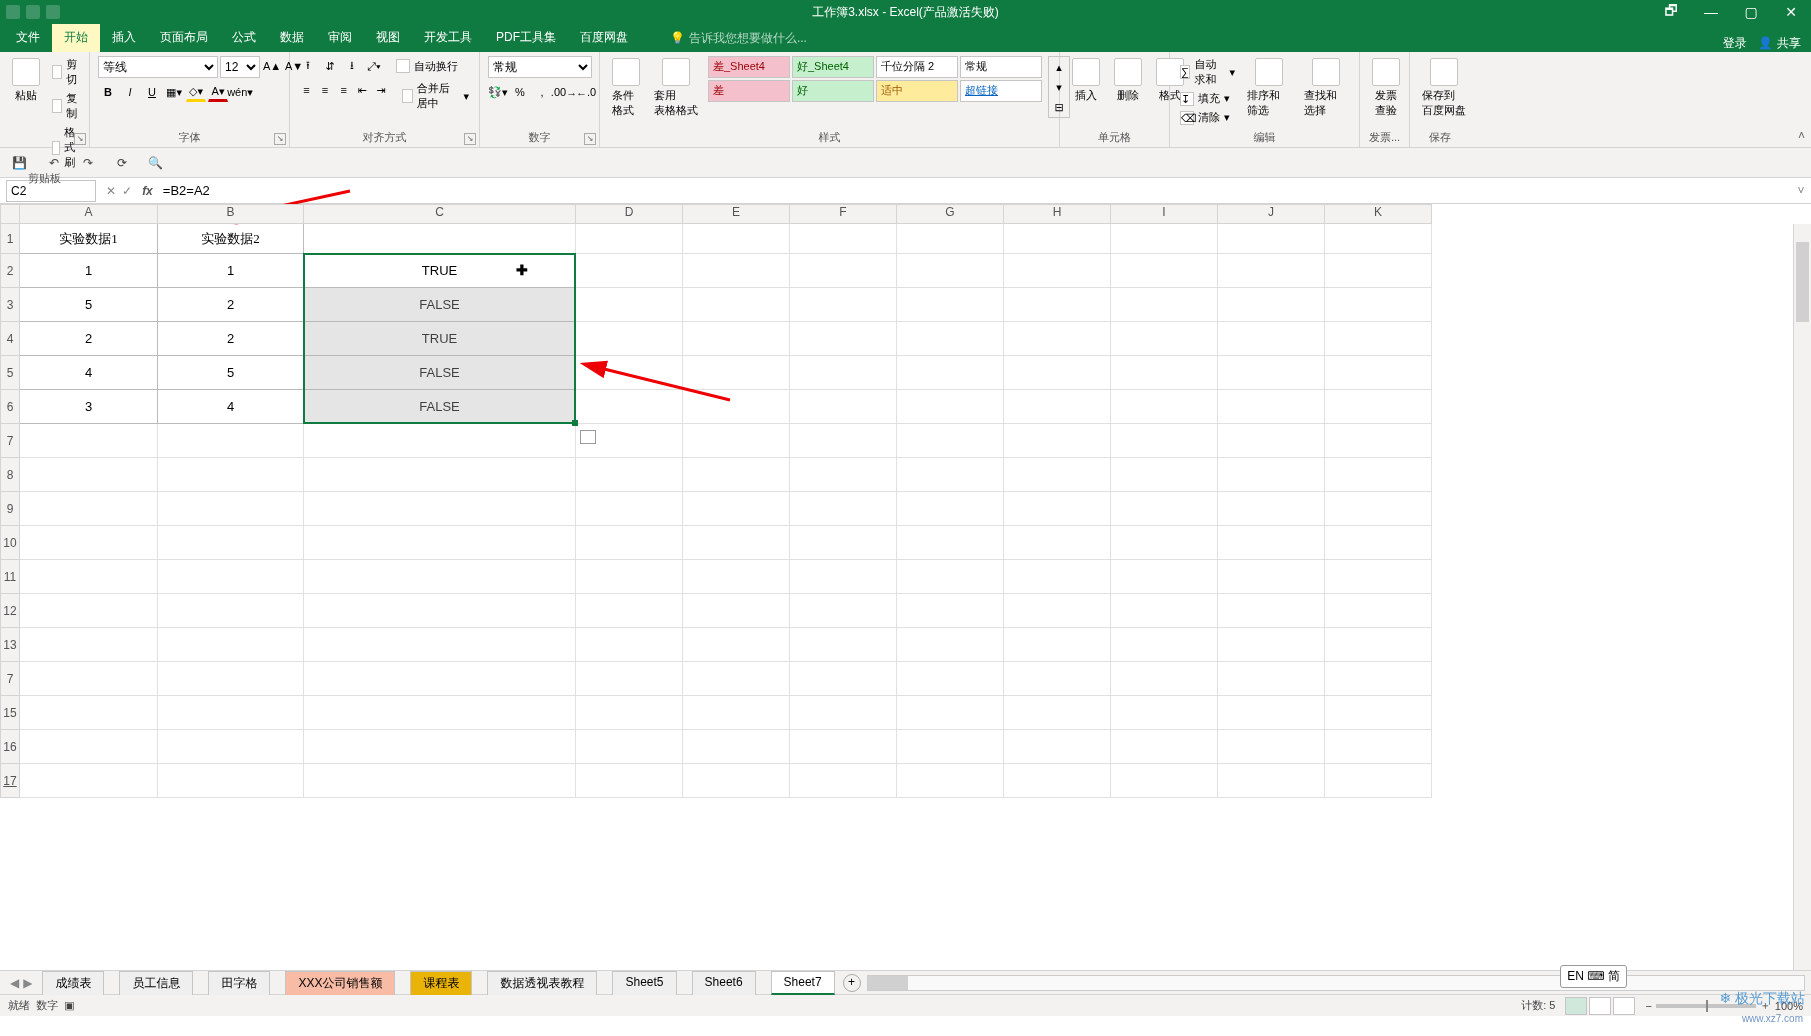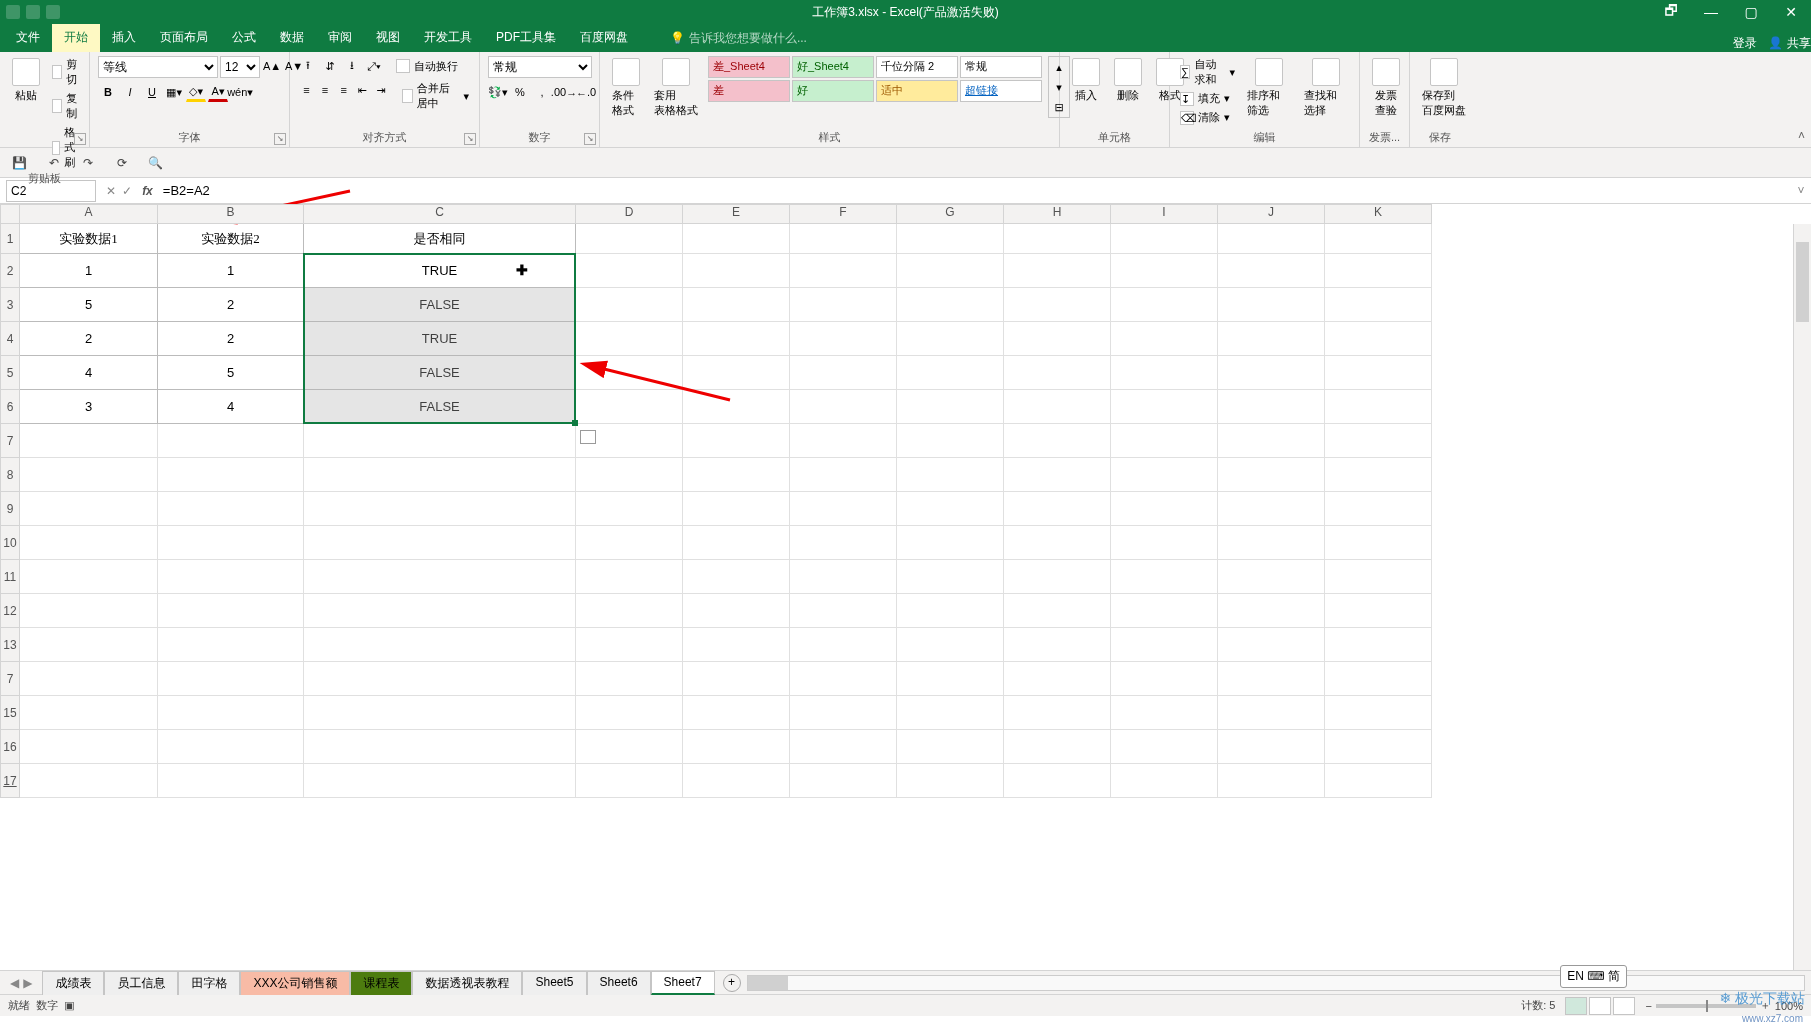--- a/index.html
+++ b/index.html
@@ -10,21 +10,21 @@
 .title-sysicons span { width: 14px; height: 14px; background: rgba(255,255,255,.2); border-radius: 2px; }
 .title-text { position: absolute; left: 50%; transform: translateX(-50%); font-size: 12px; }
 .title-winbtns { margin-left: auto; display: flex; }
 .title-winbtns div { width: 40px; height: 24px; display: flex; align-items: center; justify-content: center; font-size: 14px; }
 .title-winbtns div:last-child { background: transparent; }
 
 .tabs { background: #0f7b41; height: 28px; display: flex; align-items: flex-end; padding-left: 4px; color: #fff; }
 .tabs .tab { padding: 6px 12px; font-size: 12px; cursor: pointer; }
 .tabs .tab.active { background: #fef9c3; color: #0f7b41; }
 .tabs .tell { margin-left: 30px; color: #b5d8c5; align-self: center; font-size: 12px; display: flex; align-items: center; gap: 4px;}
-.tabs .right { margin-left: auto; display: flex; align-items: center; gap: 12px; font-size: 12px; }
+.tabs .right { margin-left: auto; display: flex; align-items: center; gap: 12px; padding-right: 10px; font-size: 12px; }
 
 .ribbon { background: #f3f2f1; border-bottom: 1px solid #d4d4d4; height: 96px; display: flex; position: relative; }
 .rgroup { border-right: 1px solid #d4d4d4; padding: 4px 8px 2px 8px; display: flex; flex-direction: column; justify-content: space-between; position: relative;}
 .rgroup .glabel { text-align: center; color: #555; font-size: 11px; }
 .gbody { display: flex; align-items: flex-start; gap: 6px; flex: 1; }
 .bigbtn { display: flex; flex-direction: column; align-items: center; gap: 2px; font-size: 11px; cursor: pointer; padding: 2px 4px; }
 .bigbtn .ico { width: 28px; height: 28px; background: #fff; border: 1px solid #c5c5c5; border-radius: 2px; }
 .horiz { display: flex; flex-direction: column; gap: 2px; }
 .smlbtn { display: flex; align-items: center; gap: 4px; font-size: 11px; padding: 1px 2px; }
 .smlbtn .si { width: 14px; height: 14px; background: #fff; border: 1px solid #c5c5c5; }
@@ -61,21 +61,21 @@
 .fillhandle { position: absolute; width: 6px; height: 6px; background: #0f7b41; }
 .autooptions { position: absolute; border: 1px solid #9a9a9a; background: #fff; width: 16px; height: 14px; }
 
 .arrow { position: absolute; }
 .arrow svg { overflow: visible; }
 
 .sheettabs { height: 24px; background: #f3f2f1; border-top: 1px solid #d4d4d4; display: flex; align-items: center; font-size: 12px; }
 .sheettabs .nav { display: flex; gap: 4px; padding: 0 10px; color: #888; }
 .sheettabs .stab { padding: 3px 12px; border: 1px solid #c5c5c5; border-bottom: none; background: #efefef; cursor: pointer; }
 .sheettabs .stab.red { background: #f8bba6; }
-.sheettabs .stab.org { background: #4d7c0f; }
+.sheettabs .stab.org { background: #eab308; }
 .sheettabs .stab.active { background: #fff; border-bottom: 2px solid #0f7b41; }
 .sheettabs .addbtn { margin-left: 8px; width: 18px; height: 18px; border: 1px solid #aaa; border-radius: 50%; text-align: center; line-height: 15px; }
 .hscroll { flex: 1; height: 16px; border: 1px solid #ccc; background: #f9f9f9; margin: 0 6px; position: relative; }
 .hscroll .thumb { position: absolute; left: 0; top: 0; bottom: 0; width: 40px; background: #d0d0d0; }
 
 .statusbar { height: 22px; background: #f3f2f1; border-top: 1px solid #d4d4d4; display: flex; align-items: center; font-size: 11px; padding: 0 8px; color: #444; }
 .statusbar .right { margin-left: auto; display: flex; align-items: center; gap: 10px; }
 .zoom { display: flex; align-items: center; gap: 4px; }
 .zoom .slider { width: 100px; height: 4px; background: #c5c5c5; position: relative; }
 .zoom .slider::after { content: ''; position: absolute; left: 50%; top: -4px; width: 2px; height: 12px; background: #888; }
@@ -570,21 +570,20 @@
         <div class="cell " style="left: 556px; top: 540px; width: 107px; height: 34px;"></div>
         <div class="cell " style="left: 663px; top: 540px; width: 107px; height: 34px;"></div>
         <div class="cell " style="left: 770px; top: 540px; width: 107px; height: 34px;"></div>
         <div class="cell " style="left: 877px; top: 540px; width: 107px; height: 34px;"></div>
         <div class="cell " style="left: 984px; top: 540px; width: 107px; height: 34px;"></div>
         <div class="cell " style="left: 1091px; top: 540px; width: 107px; height: 34px;"></div>
         <div class="cell " style="left: 1198px; top: 540px; width: 107px; height: 34px;"></div>
         <div class="cell " style="left: 1305px; top: 540px; width: 107px; height: 34px;"></div>
         <div class="cell datacell cellhead" style="left: 0px; top: 0px; width: 138px; height: 30px;">实验数据1</div>
         <div class="cell datacell cellhead" style="left: 138px; top: 0px; width: 146px; height: 30px;">实验数据2</div>
-        <div class="cell datacell cellhead" style="left: 284px; top: 0px; width: 272px; height: 30px;">是否相同</div>
         <div class="cell datacell" style="left: 0px; top: 30px; width: 138px; height: 34px;">1</div>
         <div class="cell datacell" style="left: 138px; top: 30px; width: 146px; height: 34px;">1</div>
         <div class="cell datacell" style="left: 284px; top: 30px; width: 272px; height: 34px;">TRUE</div>
         <div class="cell datacell" style="left: 0px; top: 64px; width: 138px; height: 34px;">5</div>
         <div class="cell datacell" style="left: 138px; top: 64px; width: 146px; height: 34px;">2</div>
         <div class="cell datacell" style="left: 284px; top: 64px; width: 272px; height: 34px;">FALSE</div>
         <div class="cell datacell" style="left: 0px; top: 98px; width: 138px; height: 34px;">2</div>
         <div class="cell datacell" style="left: 138px; top: 98px; width: 146px; height: 34px;">2</div>
         <div class="cell datacell" style="left: 284px; top: 98px; width: 272px; height: 34px;">TRUE</div>
         <div class="cell datacell" style="left: 0px; top: 132px; width: 138px; height: 34px;">4</div>
@@ -614,21 +613,21 @@
     <line x1="140" y1="40" x2="10" y2="8" stroke="#e00" stroke-width="3" marker-end="url(#ah2)"></line>
       </svg>
   </div>
 </div>
 
 <div class="sheettabs">
   <div class="nav">
     <span>◀</span>
     <span>▶</span>
   </div>
-  <div id="stabs" style="display:flex;gap:0">
+  <div id="stabs" style="display:flex;gap:15px">
       <div class="stab">成绩表</div>
       <div class="stab">员工信息</div>
       <div class="stab">田字格</div>
       <div class="stab red">XXX公司销售额</div>
       <div class="stab org">课程表</div>
       <div class="stab">数据透视表教程</div>
       <div class="stab">Sheet5</div>
       <div class="stab">Sheet6</div>
       <div class="stab active">Sheet7</div>
     </div>

